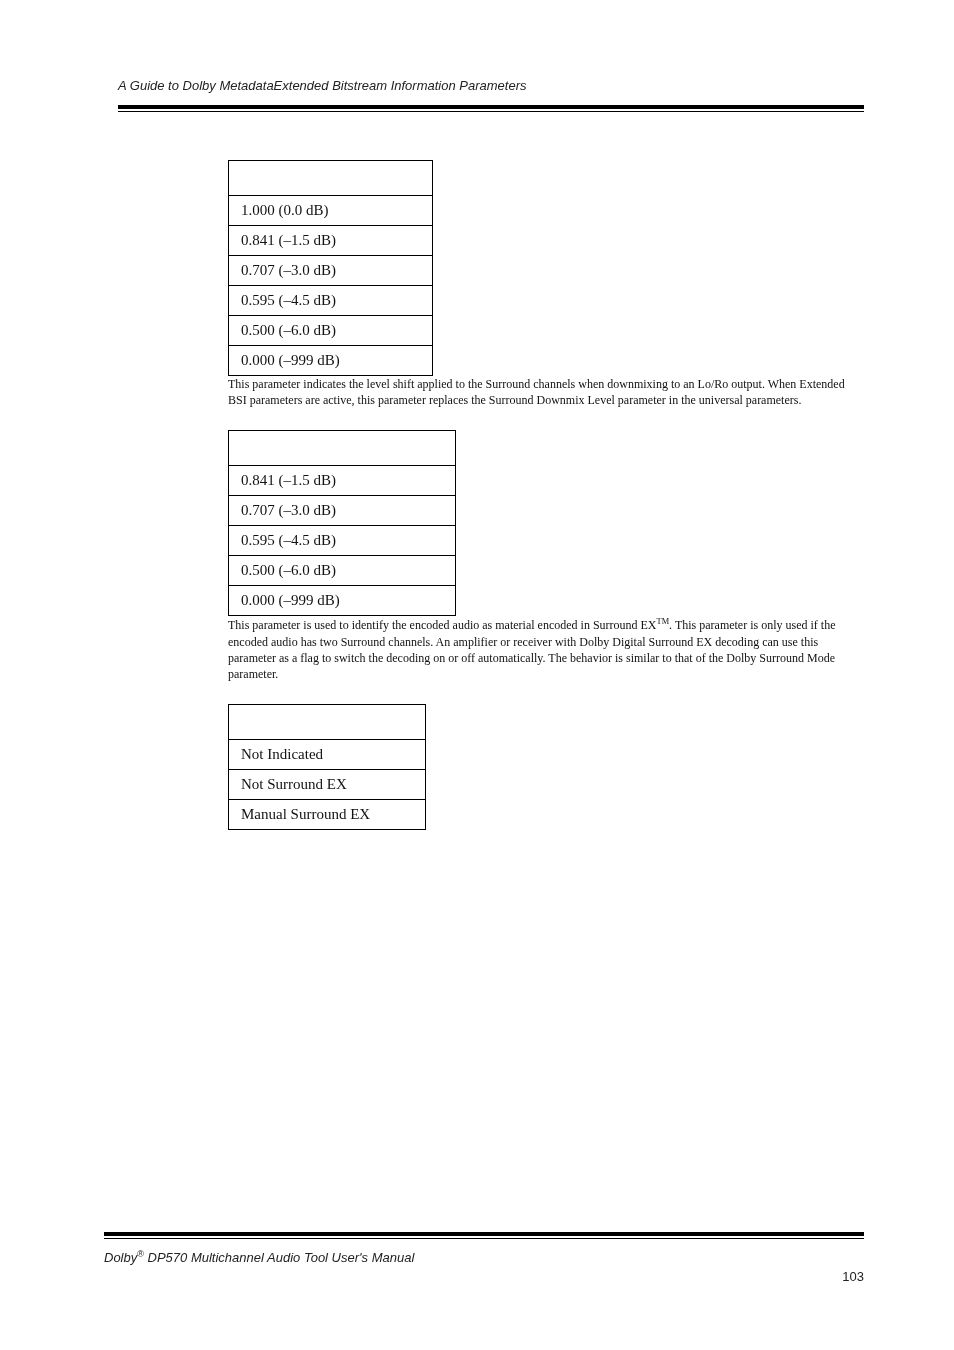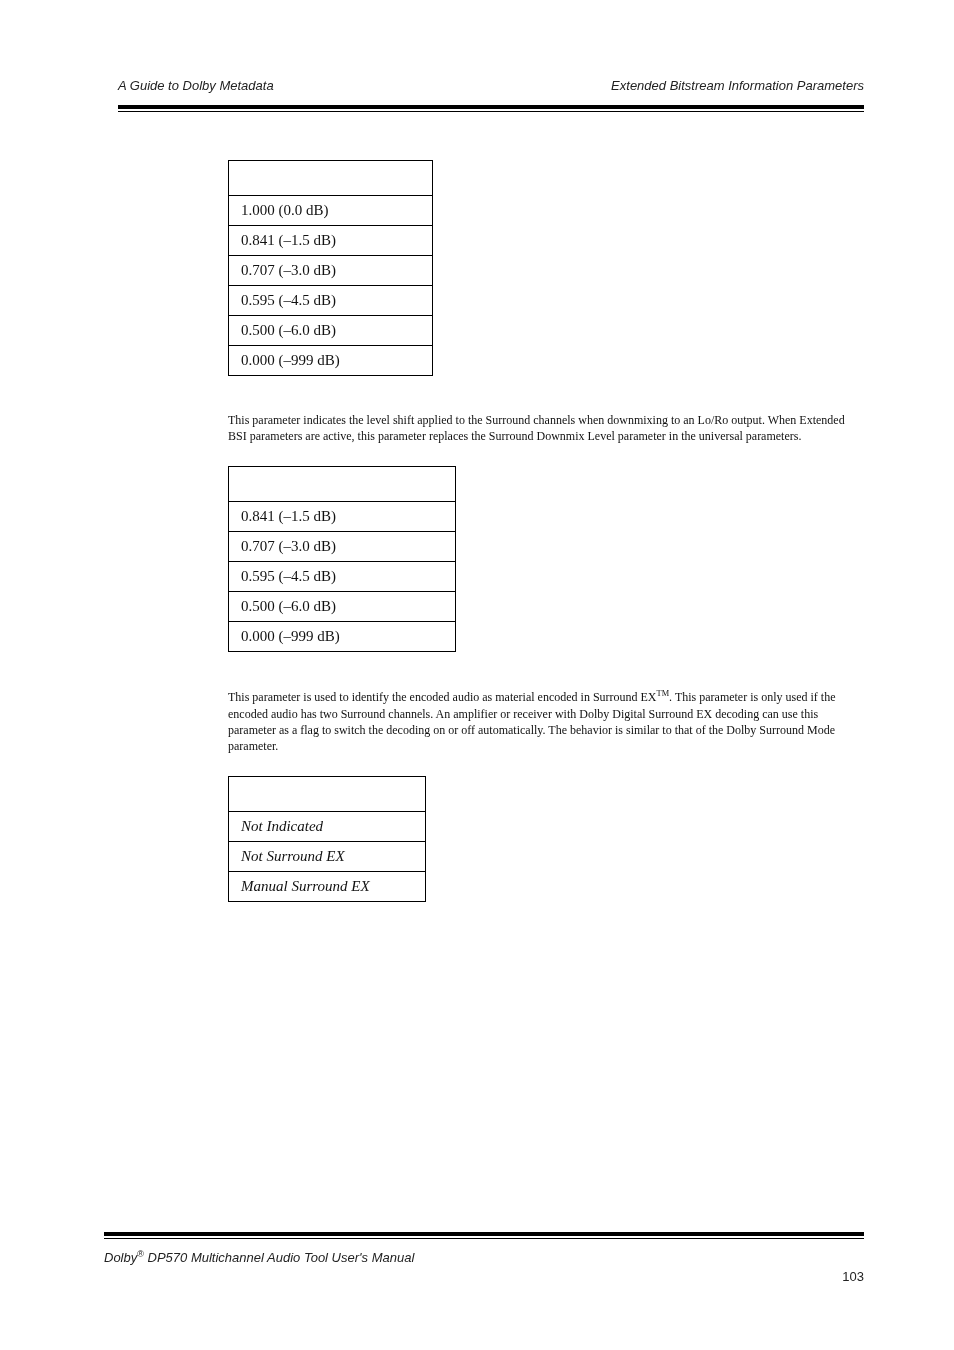--- a/index.html
+++ b/index.html
@@ -12,59 +12,56 @@
     color: #111;
     position: relative;
     background: #fff;
   }
   .page {
     padding: 78px 90px 0 118px;
     box-sizing: border-box;
   }
   .running-header {
     display: flex;
-    justify-content: space-between;
     font-style: italic;
     font-size: 13px;
     color: #222;
     padding-bottom: 10px;
-    gap: 15px;
   }
   .top-rule {
     height: 4px;
     background: #000;
     margin-top: 2px;
     margin-bottom: 2px;
   }
   .top-rule-thin {
     height: 1px;
     background: #000;
     margin-bottom: 48px;
   }
   .content {
     padding-left: 110px;
   }
   table.param {
     border-collapse: collapse;
-    margin-bottom: 36px;
   }
   table.param th, table.param td {
     border: 1px solid #000;
     padding: 6px 12px;
     font-size: 15px;
     text-align: left;
     font-family: "Book Antiqua", Palatino, "Palatino Linotype", Georgia, serif;
   }
   table.param th {
     font-weight: normal;
     height: 22px;
   }
   .t1 { width: 205px; }
   .t2 { width: 228px; }
-  .t3 { width: 198px; font-style: italic; }
+  .t3 { width: 198px; }
   p.body {
     font-family: "Book Antiqua", Palatino, "Palatino Linotype", Georgia, serif;
     font-size: 12px;
     line-height: 1.35;
     margin: 0 0 22px 0;
   }
   .footer-wrap {
     position: absolute;
     left: 104px;
     right: 90px;

